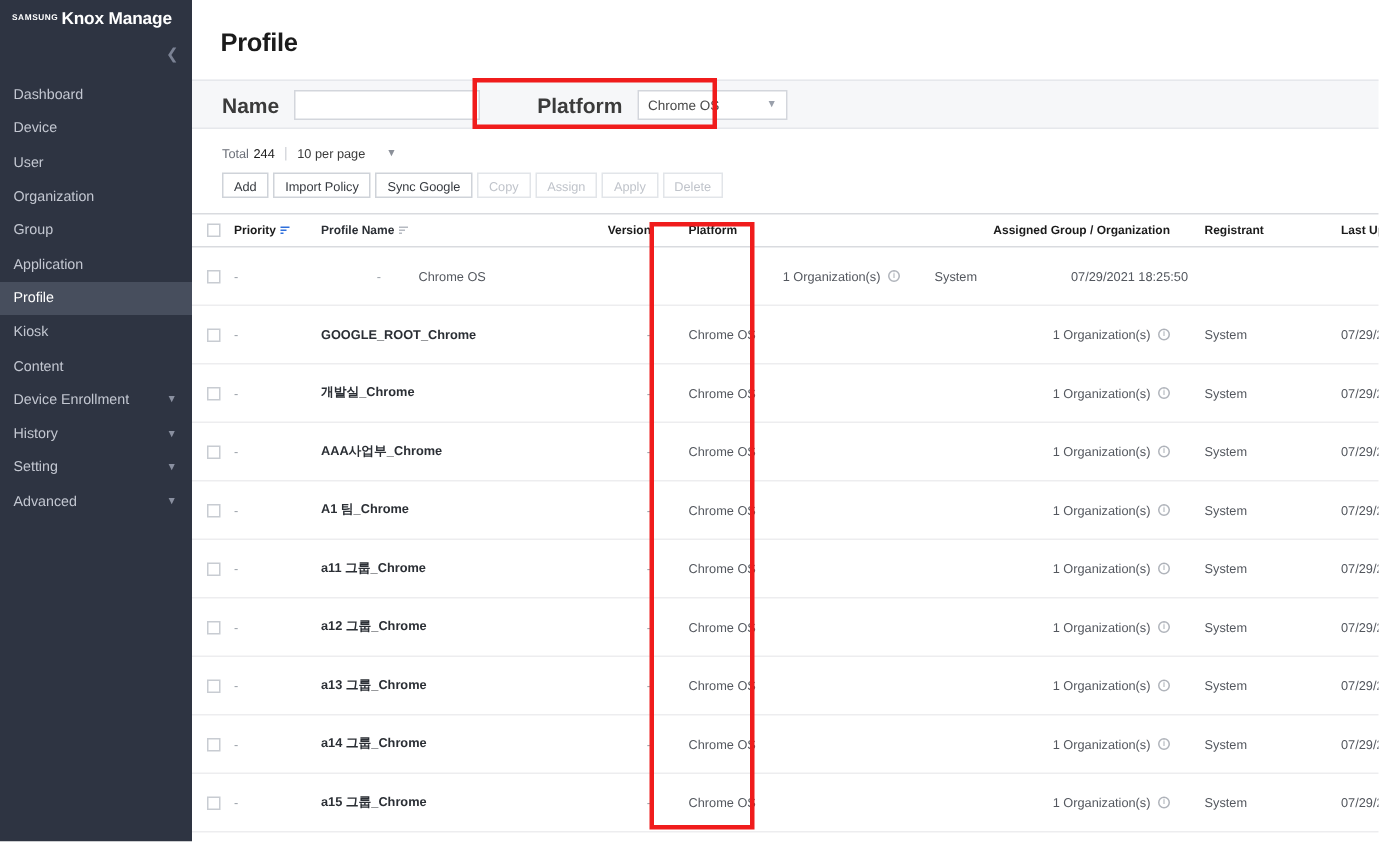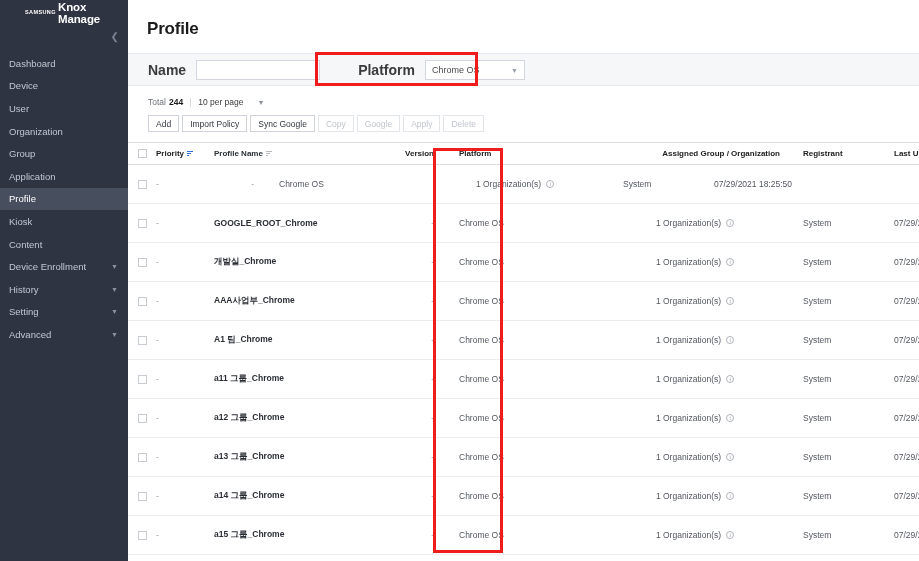--- a/index.html
+++ b/index.html
@@ -16,21 +16,20 @@
     width: 128px; height: 561px;
     background: #2e3442;
     flex: 0 0 128px;
     position: relative;
   }
   .brand {
     height: 26px;
     display: flex; align-items: center;
     padding-left: 8px;
     color: #ffffff;
-    margin-left: 17px;
   }
   .brand-samsung {
     font-size: 5.5px; font-weight: bold; letter-spacing: .4px;
     text-transform: uppercase; margin-right: 2px; position: relative; top: -1px;
   }
   .brand-knox { font-size: 11.5px; font-weight: bold; letter-spacing: -.1px; }
   .collapse-row {
     height: 22px; display: flex; align-items: center; justify-content: flex-end;
     padding-right: 9px;
   }
@@ -95,21 +94,21 @@
   
   .red-box { position: absolute; border: 3px solid #f01c1c; pointer-events: none; z-index: 40; }
 
   
   .meta-row {
     display: flex; align-items: center;
     padding: 11px 0 0 20px;
     font-size: 8.5px; color: #6b6f78;
   }
   .meta-total-label { color: #6b6f78; }
-  .meta-total-num { color: #1b1b1b; font-weight: bold; margin-left: 3px; }
+  .meta-total-num { color: #1b1b1b; font-weight: normal; margin-left: 3px; }
   .meta-div { width: 1px; height: 9px; background: #d7d9de; margin: 0 7px; }
   .meta-perpage { color: #3b3b3b; }
   .meta-caret { font-size: 7px; color: #8b9099; margin-left: 14px; }
 
   .btn-row { display: flex; padding: 8px 0 0 20px; gap: 0; }
   .btn {
     height: 17px;
     min-width: 30px;
     padding: 0 7px;
     border: 1px solid #cfd3d9;
@@ -136,21 +135,21 @@
     height: 39px;
     border-bottom: 1px solid #ededef;
     display: flex; align-items: center;
     font-size: 8.5px; color: #53575e;
   }
   .c-check { width: 28px; display: flex; justify-content: center; align-items: center; }
   .c-prio  { width: 58px; }
   .c-name  { width: 180px; color: #2b2f35; font-weight: bold; }
   .c-ver   { width: 56px; text-align: right; padding-right: 16px; }
   .c-plat  { width: 160px; padding-left: 9px; }
-  .c-org   { width: 170px; text-align: right; padding-right: 0px; display:flex; align-items:center; justify-content:center; }
+  .c-org   { width: 170px; text-align: right; padding-right: 0px; display:flex; align-items:center; justify-content:flex-end; }
   .c-reg   { width: 96px; padding-left: 23px; }
   .c-upd   { width: 125px; padding-left: 18px; }
 
   .thead .c-prio, .thead .c-name { font-weight: bold; display: flex; align-items: center; }
   .thead .c-ver  { text-align: right; padding-right: 16px; }
   .thead .c-org  { text-align: right; padding-right: 0; justify-content: flex-end; }
 
   .cb {
     width: 9px; height: 9px;
     border: 1px solid #c8ccd2;
@@ -254,21 +253,21 @@
       <span class="meta-div"></span>
       <span class="meta-perpage">10 per page</span>
       <span class="meta-caret">▼</span>
     </div>
 
     <div class="btn-row">
       <div class="btn">Add</div>
       <div class="btn">Import Policy</div>
       <div class="btn">Sync Google</div>
       <div class="btn disabled">Copy</div>
-      <div class="btn disabled">Google</div>
+      <div class="btn disabled">Assign</div>
       <div class="btn disabled">Apply</div>
       <div class="btn disabled">Delete</div>
     </div>
 
     <div class="table">
       <div class="thead">
         <div class="c-check">
           <span class="cb"></span>
         </div>
         <div class="c-prio">

